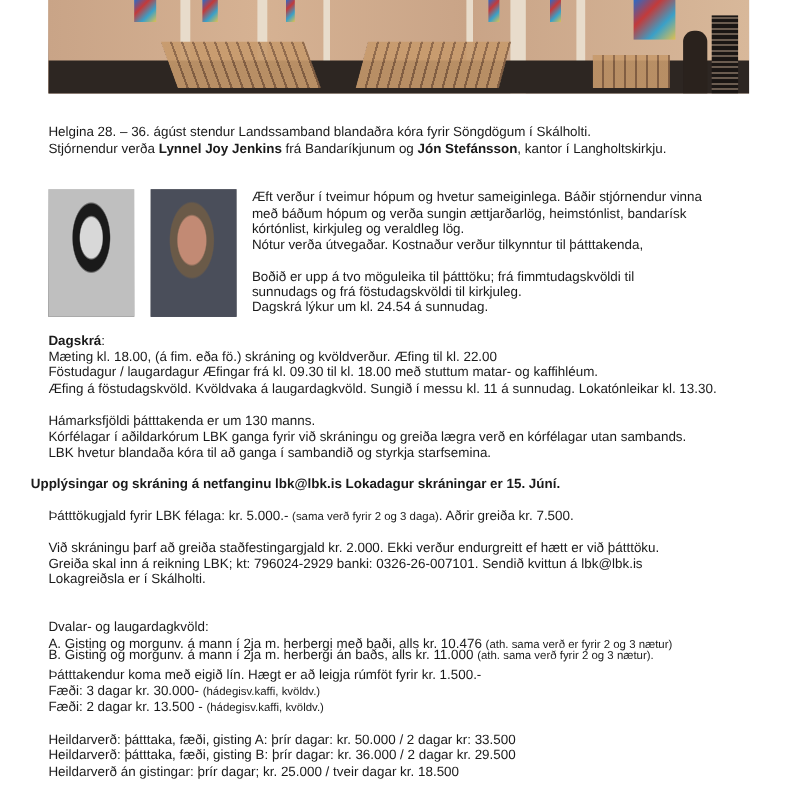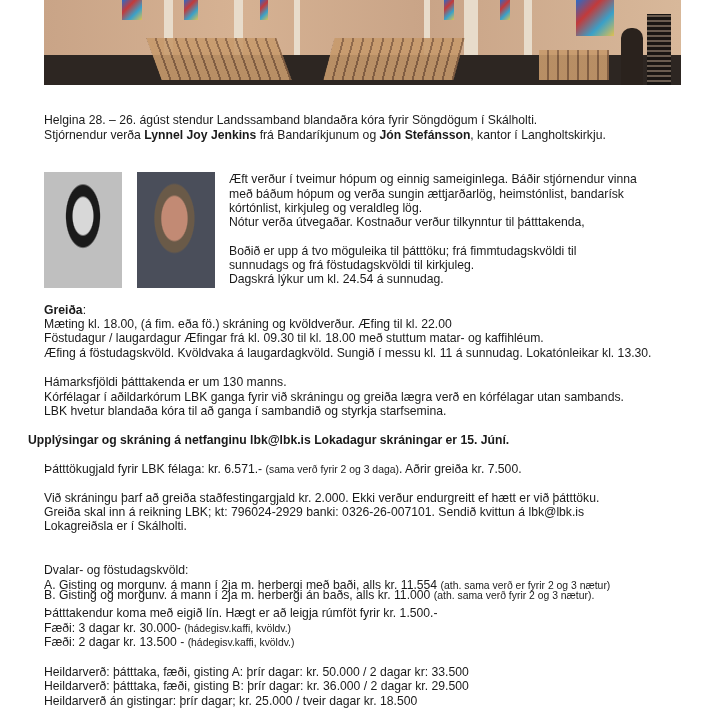--- a/index.html
+++ b/index.html
@@ -45,61 +45,61 @@
   <div class="pillar" style="left:420px;width:14px;height:85px"></div>
   <div class="pillar" style="left:480px;width:8px"></div>
   <div class="floor"></div>
   <div class="chairs" style="left:110px;width:130px;transform:skewX(20deg)"></div>
   <div class="chairs" style="left:285px;width:130px;transform:skewX(-15deg)"></div>
   <div class="chairs" style="left:495px;width:70px;height:30px"></div>
   <div class="person"></div>
   <div class="rack"></div>
 </div>
 
-<div class="para" style="left:44px;top:113px">Helgina 28. – 26. ágúst stendur Landssamband blandaðra kóra fyrir Söngdögum í Skálholti.</div>
+<div class="para" style="left:44px;top:113px">Helgina 28. – 36. ágúst stendur Landssamband blandaðra kóra fyrir Söngdögum í Skálholti.</div>
 <div class="para" style="left:44px;top:128px">
   <span>Stjórnendur verða </span><span class="b">Lynnel Joy Jenkins</span><span> frá Bandaríkjunum og </span><span class="b">Jón Stefánsson</span><span>, kantor í Langholtskirkju.</span>
 </div>
 
 <div class="photo left"></div>
 <div class="photo right"></div>
 
-<div class="para" style="left:229px;top:172px">Æft verður í tveimur hópum og einnig sameiginlega. Báðir stjórnendur vinna</div>
+<div class="para" style="left:229px;top:172px">Æft verður í tveimur hópum og hvetur sameiginlega. Báðir stjórnendur vinna</div>
 <div class="para" style="left:229px;top:187px">með báðum hópum og verða sungin ættjarðarlög, heimstónlist, bandarísk</div>
 <div class="para" style="left:229px;top:201px">kórtónlist, kirkjuleg og veraldleg lög.</div>
 <div class="para" style="left:229px;top:215px">Nótur verða útvegaðar. Kostnaður verður tilkynntur til þátttakenda,</div>
 
 <div class="para" style="left:229px;top:244px">Boðið er upp á tvo möguleika til þátttöku; frá fimmtudagskvöldi til</div>
 <div class="para" style="left:229px;top:258px">sunnudags og frá föstudagskvöldi til kirkjuleg.</div>
 <div class="para" style="left:229px;top:272px">Dagskrá lýkur um kl. 24.54 á sunnudag.</div>
 
 <div class="para" style="left:44px;top:303px">
-  <span class="b">Greiða</span><span>:</span>
+  <span class="b">Dagskrá</span><span>:</span>
 </div>
 <div class="para" style="left:44px;top:317px">Mæting kl. 18.00, (á fim. eða fö.) skráning og kvöldverður. Æfing til kl. 22.00</div>
 <div class="para" style="left:44px;top:331px">Föstudagur / laugardagur Æfingar frá kl. 09.30 til kl. 18.00 með stuttum matar- og kaffihléum.</div>
 <div class="para" style="left:44px;top:346px">Æfing á föstudagskvöld.  Kvöldvaka á laugardagkvöld.  Sungið í messu kl. 11 á sunnudag. Lokatónleikar kl. 13.30.</div>
 
 <div class="para" style="left:44px;top:375px">Hámarksfjöldi þátttakenda er um 130 manns.</div>
 <div class="para" style="left:44px;top:390px">Kórfélagar í aðildarkórum LBK ganga fyrir við skráningu og greiða lægra verð en kórfélagar utan sambands.</div>
 <div class="para" style="left:44px;top:404px">LBK hvetur blandaða kóra til að ganga í sambandið og styrkja starfsemina.</div>
 
 <div class="para b" style="left:28px;top:433px">Upplýsingar og skráning á netfanginu lbk@lbk.is Lokadagur skráningar er  15. Júní.</div>
 
 <div class="para" style="left:44px;top:462px">
-  <span>Þátttökugjald fyrir LBK félaga: kr. 6.571.- </span><span class="sm">(sama verð fyrir 2 og 3 daga)</span><span>. Aðrir greiða kr. 7.500.</span>
+  <span>Þátttökugjald fyrir LBK félaga: kr. 5.000.- </span><span class="sm">(sama verð fyrir 2 og 3 daga)</span><span>. Aðrir greiða kr. 7.500.</span>
 </div>
 
 <div class="para" style="left:44px;top:491px">Við skráningu þarf að greiða staðfestingargjald kr. 2.000. Ekki verður endurgreitt ef hætt er við þátttöku.</div>
 <div class="para" style="left:44px;top:505px">Greiða skal inn á reikning LBK; kt: 796024-2929 banki: 0326-26-007101. Sendið kvittun á lbk@lbk.is</div>
 <div class="para" style="left:44px;top:519px">Lokagreiðsla er í Skálholti.</div>
 
-<div class="para" style="left:44px;top:563px">Dvalar- og föstudagskvöld:</div>
+<div class="para" style="left:44px;top:563px">Dvalar- og laugardagkvöld:</div>
 <div class="para" style="left:44px;top:578px">
-  <span>A. Gisting og morgunv. á mann í 2ja m. herbergi með baði, alls kr. 11.554 </span><span class="sm">(ath. sama verð er fyrir 2 og 3 nætur)</span>
+  <span>A. Gisting og morgunv. á mann í 2ja m. herbergi með baði, alls kr. 10.476 </span><span class="sm">(ath. sama verð er fyrir 2 og 3 nætur)</span>
 </div>
 <div class="para" style="left:44px;top:588px">
   <span>B. Gisting og morgunv. á mann í 2ja m. herbergi án baðs, alls kr. 11.000 </span><span class="sm">(ath. sama verð fyrir 2 og 3 nætur).</span>
 </div>
 <div class="para" style="left:44px;top:606px">Þátttakendur koma með eigið lín. Hægt er að leigja rúmföt fyrir kr. 1.500.-</div>
 <div class="para" style="left:44px;top:621px">
   <span>Fæði: 3 dagar kr. 30.000- </span><span class="sm">(hádegisv.kaffi, kvöldv.)</span>
 </div>
 <div class="para" style="left:44px;top:635px">
   <span>Fæði: 2 dagar kr. 13.500 - </span><span class="sm">(hádegisv.kaffi, kvöldv.)</span>

